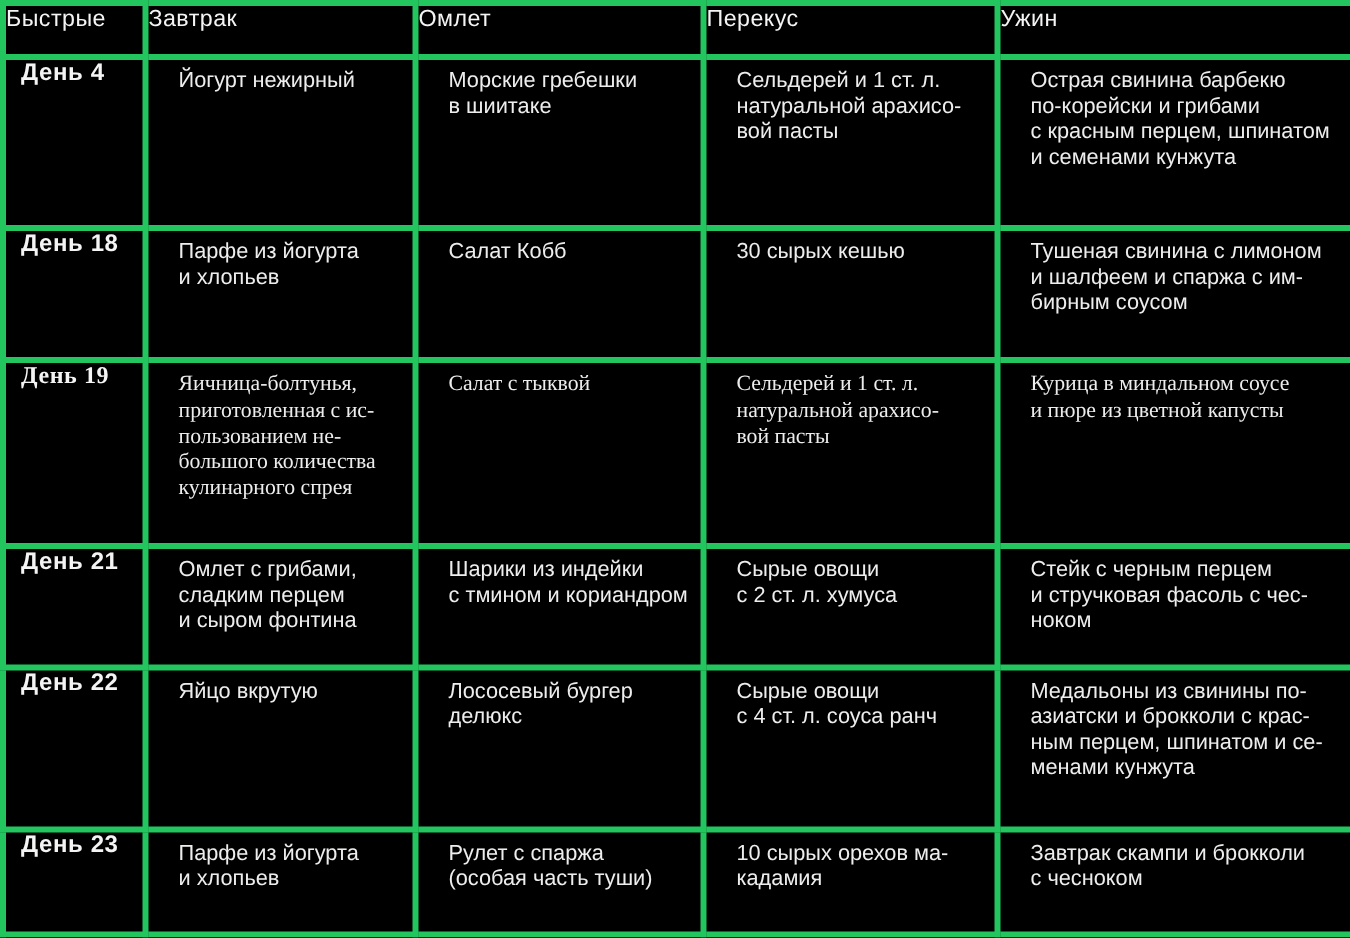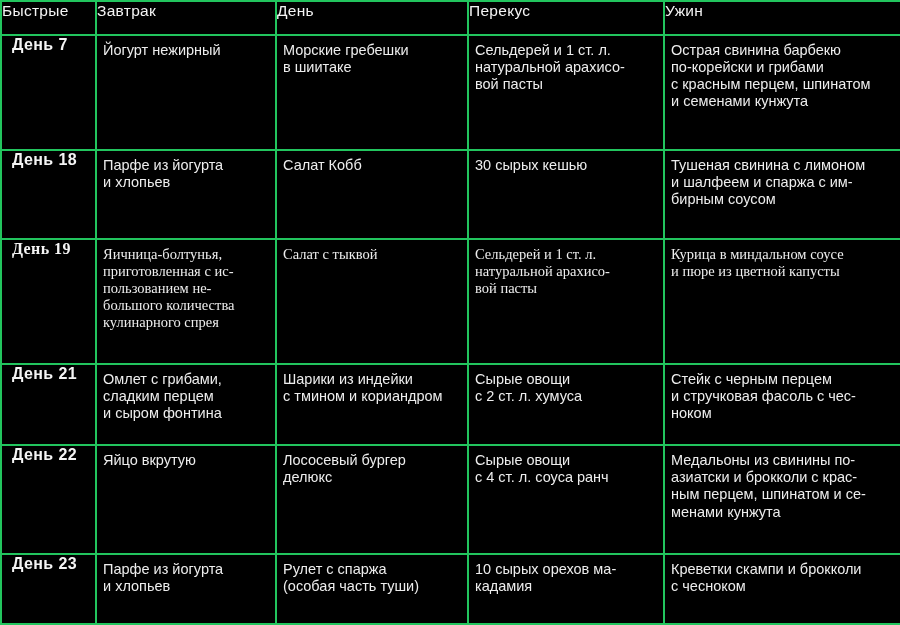--- a/index.html
+++ b/index.html
@@ -14,21 +14,21 @@
     font-family: "Liberation Sans", sans-serif;
     color: #e8e8e8;
   }
   #meal-table {
     width: 900px;
     height: 625px;
     border-collapse: collapse;
     table-layout: fixed;
   }
   #meal-table td, #meal-table th {
-    border: 2px solid #22c55e;
+    border: 4px solid #22c55e;
     padding: 0;
     vertical-align: top;
     text-align: left;
     font-weight: normal;
   }
   .col-day   { width: 95px; }
   .col-bf    { width: 180px; }
   .col-lunch { width: 192px; }
   .col-snack { width: 196px; }
   .col-dinner{ width: 237px; }
@@ -36,21 +36,21 @@
   thead th {
     height: 32px;
     vertical-align: middle;
     text-align: center;
     font-size: 15.5px;
     font-weight: bold;
     letter-spacing: 0.3px;
     color: #f4f4f4;
   }
   .cell-inner {
-    padding: 6px 8px 4px 6px;
+    padding: 6px 8px 4px 20px;
     font-size: 14.5px;
     line-height: 1.18;
     color: #ededed;
     white-space: pre-line;
   }
   td.day-cell {
     vertical-align: middle;
   }
   .day-inner {
     padding: 0 0 0 10px;
@@ -76,29 +76,29 @@
     <col class="col-day">
       <col class="col-bf">
       <col class="col-lunch">
       <col class="col-snack">
       <col class="col-dinner">
   </colgroup>
   <thead>
     <tr>
       <th>Быстрые</th>
       <th>Завтрак</th>
-      <th>День</th>
+      <th>Омлет</th>
       <th>Перекус</th>
       <th>Ужин</th>
     </tr>
   </thead>
   <tbody>
     <tr class="r0">
       <td class="day-cell">
-          <div class="day-inner">День 7</div>
+          <div class="day-inner">День 4</div>
         </td>
       <td>
           <div class="cell-inner">Йогурт нежирный</div>
         </td>
       <td>
           <div class="cell-inner">Морские гребешки
 в шиитаке</div>
         </td>
       <td>
           <div class="cell-inner">Сельдерей и 1 ст. л.
@@ -211,18 +211,18 @@
         </td>
       <td>
           <div class="cell-inner">Рулет с спаржа
 (особая часть туши)</div>
         </td>
       <td>
           <div class="cell-inner">10 сырых орехов ма-
 кадамия</div>
         </td>
       <td>
-          <div class="cell-inner">Креветки скампи и брокколи
+          <div class="cell-inner">Завтрак скампи и брокколи
 с чесноком</div>
         </td>
     </tr>
   </tbody>
 </table>
 
 </body></html>

